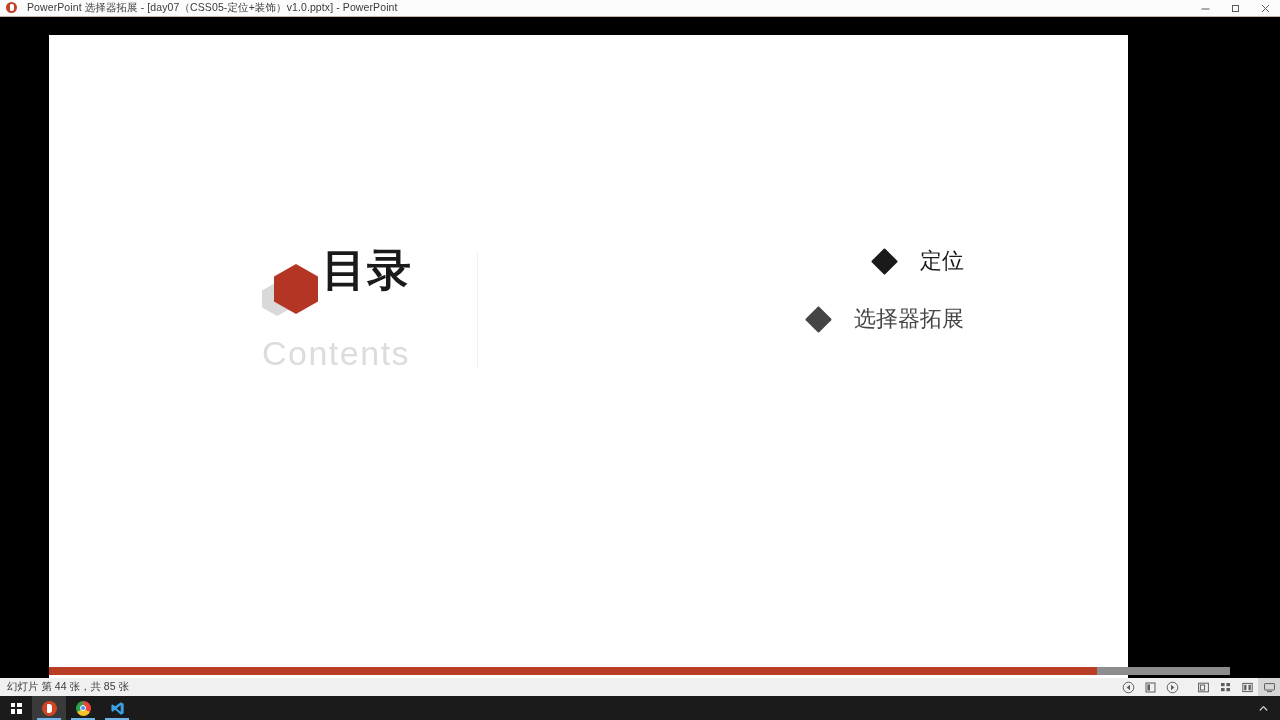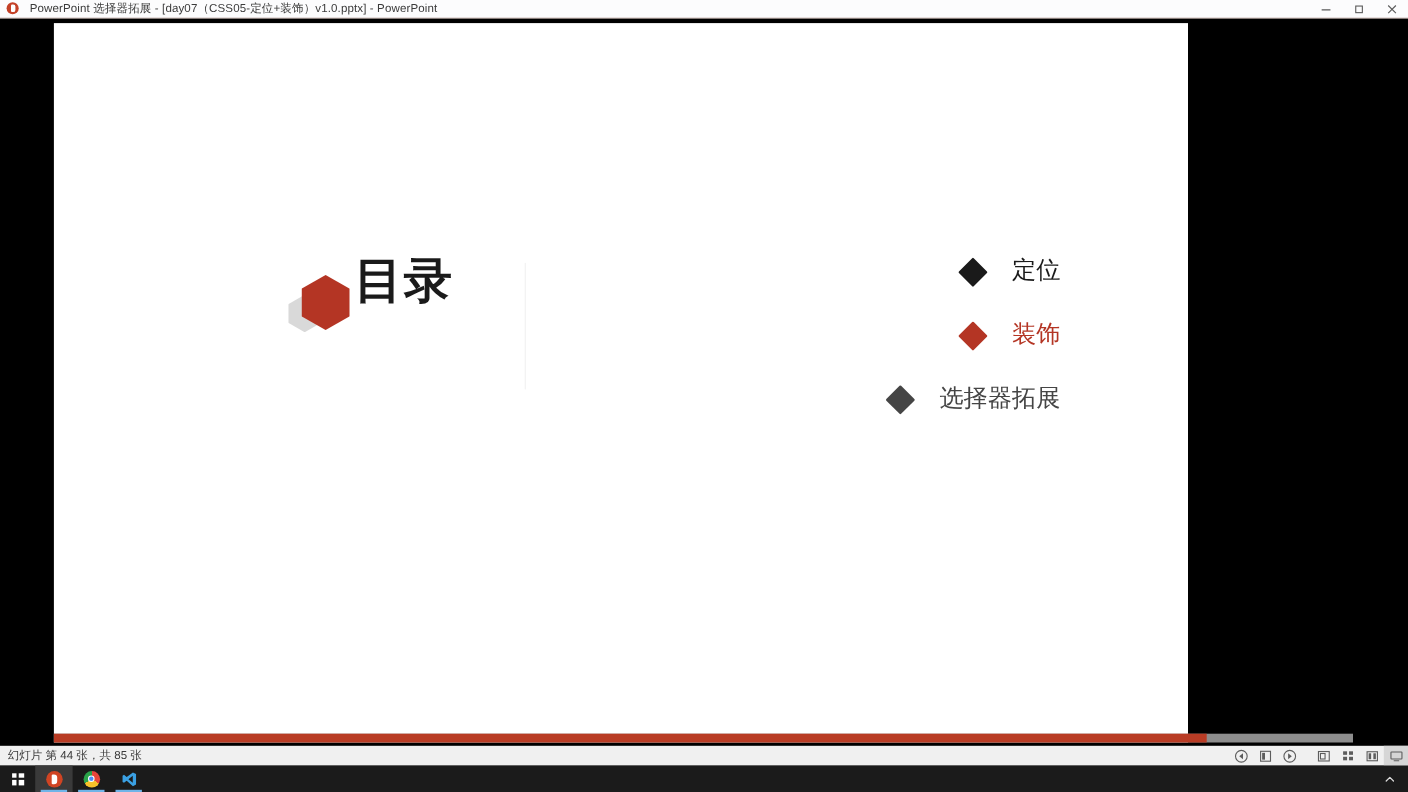--- a/index.html
+++ b/index.html
@@ -75,24 +75,25 @@
   .stage {
     position: absolute;
     left: 0; top: 17px;
     width: 1280px;
     height: 661px;
     background: #000000;
   }
   .slide {
     position: absolute;
     left: 49px;
-    top: 4px;
+    top: 18px;
     width: 1031px;
     height: 654px;
     background: #ffffff;
+    padding-left: 48px;
   }
 
   
   .toc-left {
     position: absolute;
     left: 213px;
     top: 213px;
     width: 215px;
     height: 130px;
   }
@@ -353,32 +354,29 @@
 
   <div class="stage">
     <div class="slide">
 
       <div class="toc-left">
         <div class="hexwrap">
           <div class="hex back"></div>
           <div class="hex front"></div>
         </div>
         <div class="toc-cn">目录</div>
+        <div class="toc-en">Contents</div>
       </div>
 
       <div class="toc-divider"></div>
 
       <div class="toc-list">
         <div class="toc-item">
           <div class="toc-bullet" style="background: rgb(26, 26, 26);"></div>
           <div class="toc-label" style="color: rgb(26, 26, 26);">定位</div>
-        </div>
-        <div class="toc-item">
-          <div class="toc-bullet" style="background: rgb(180, 53, 36);"></div>
-          <div class="toc-label" style="color: rgb(180, 53, 36);">装饰</div>
         </div>
         <div class="toc-item">
           <div class="toc-bullet" style="background: rgb(69, 69, 69);"></div>
           <div class="toc-label" style="color: rgb(69, 69, 69);">选择器拓展</div>
         </div>
       </div>
 
     </div>
 
     <div class="progress-track" style="background: rgb(141, 141, 141);">

